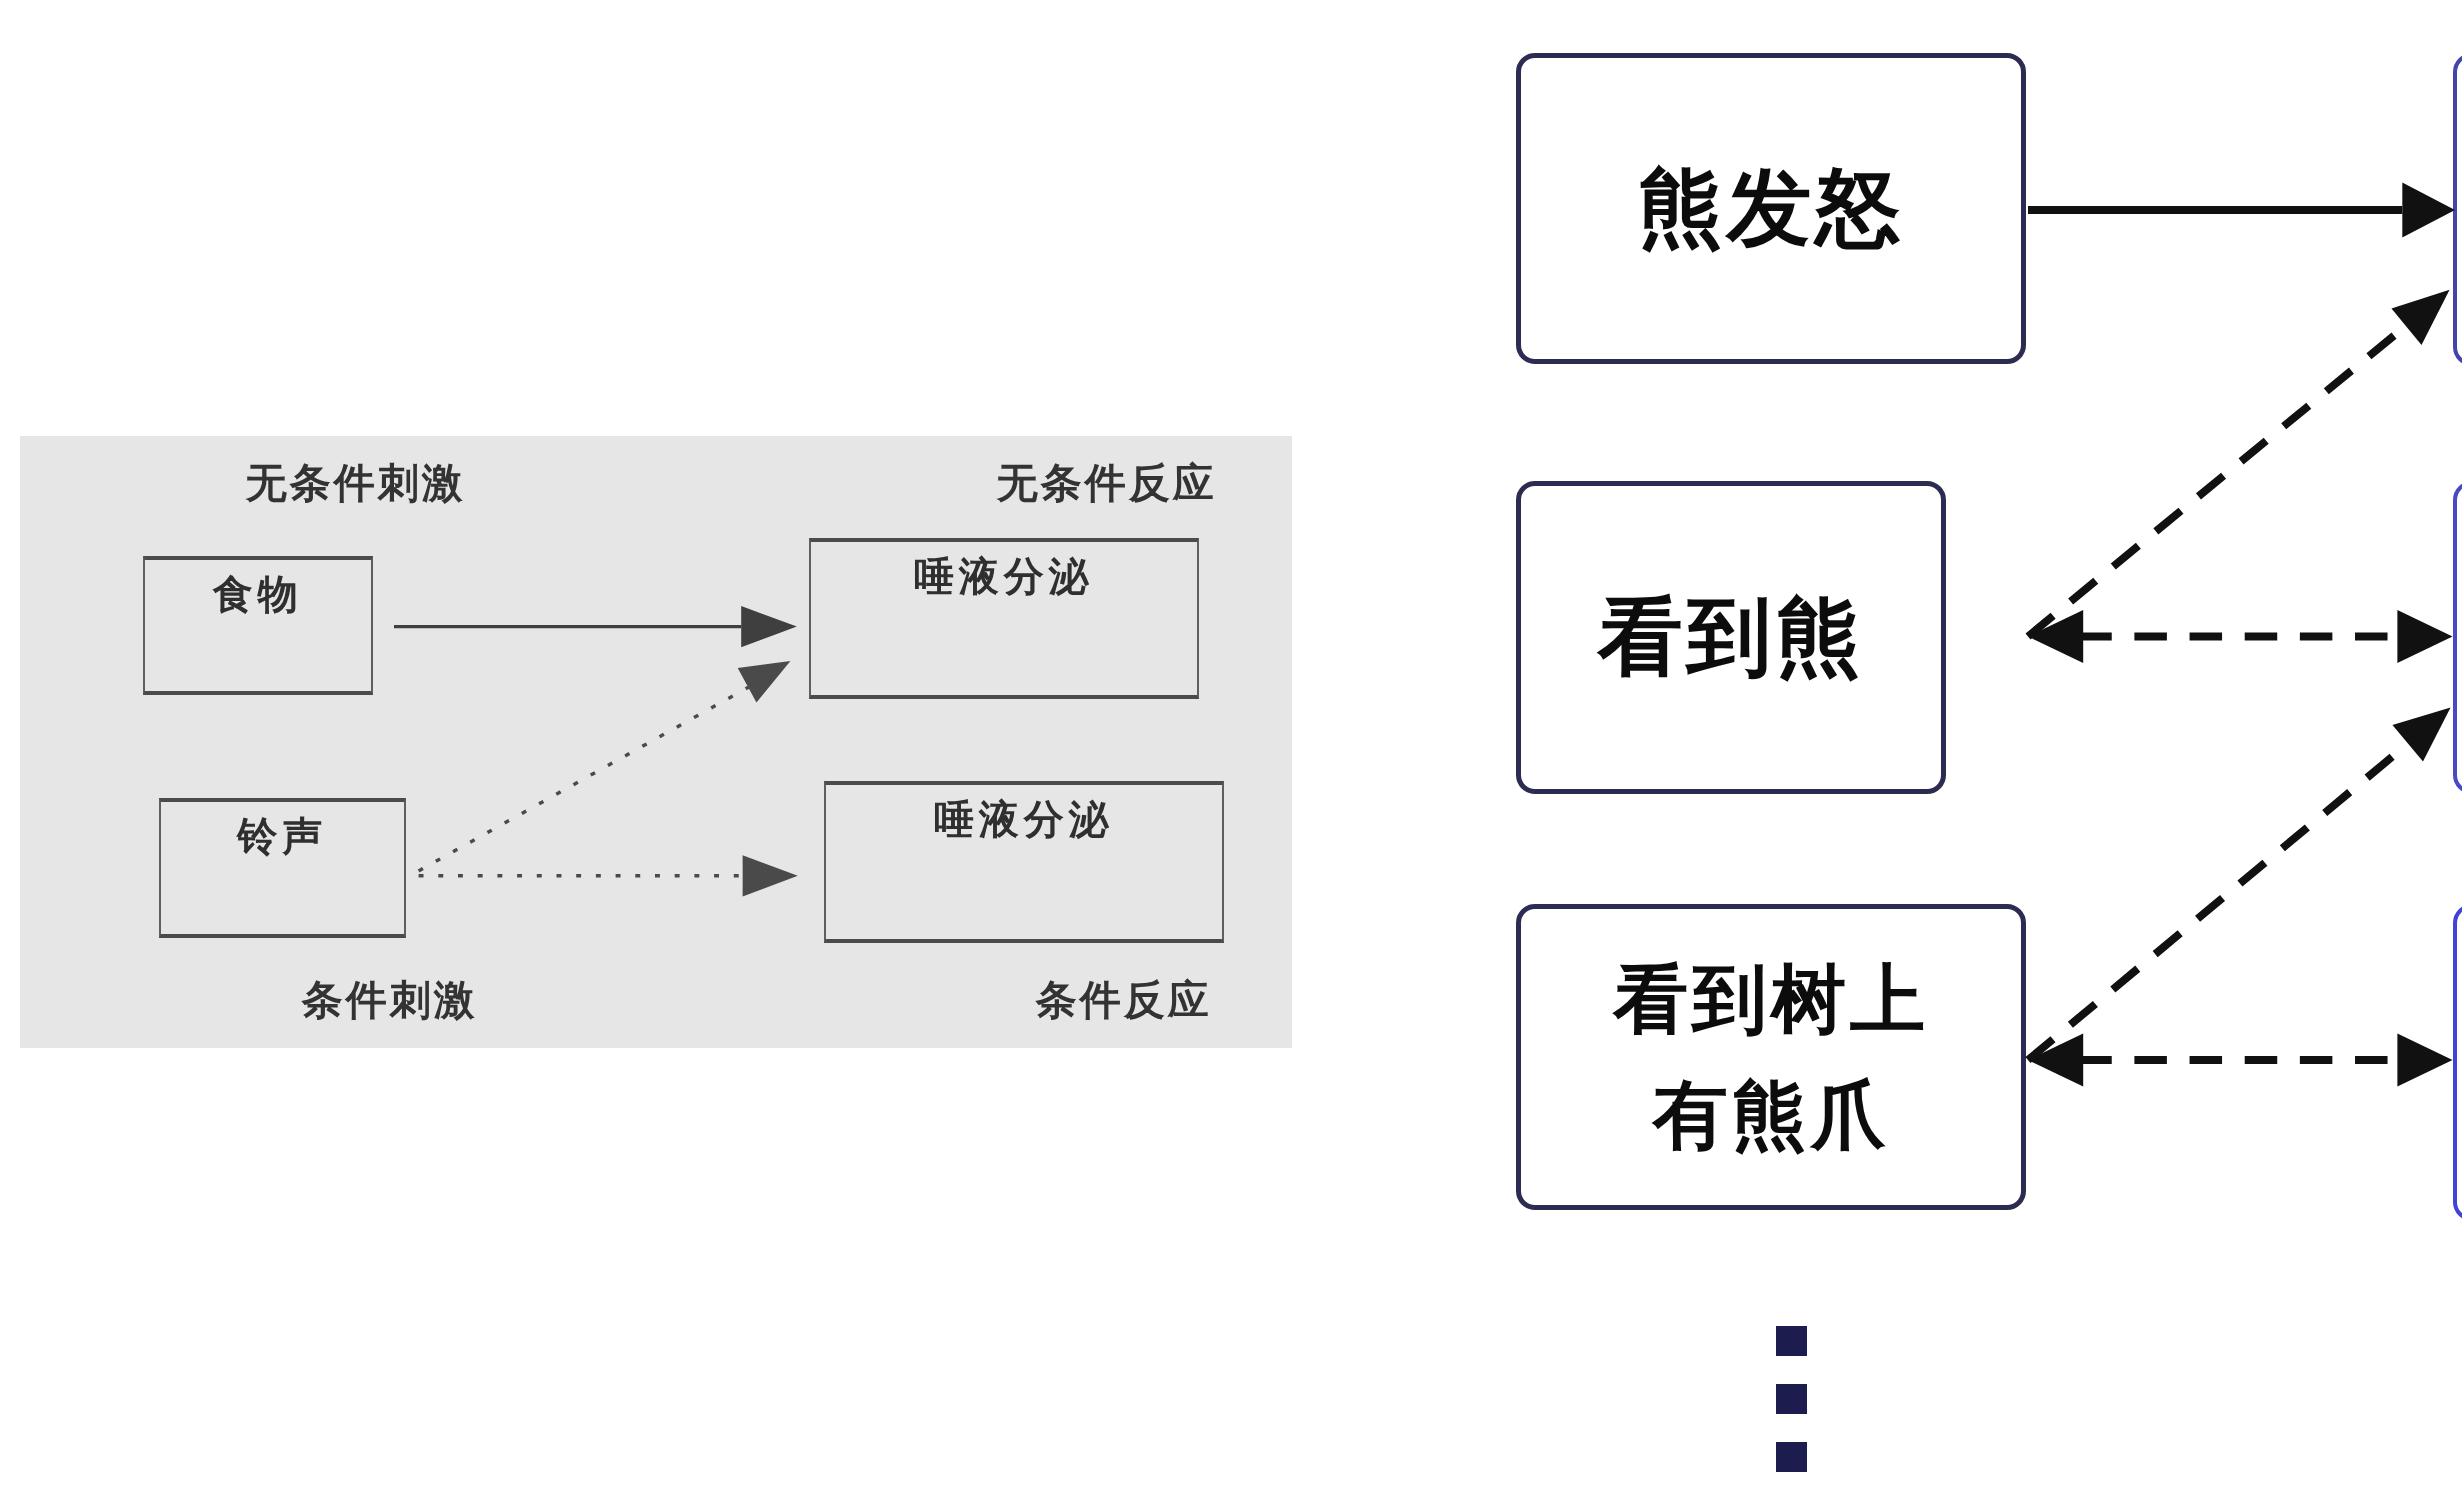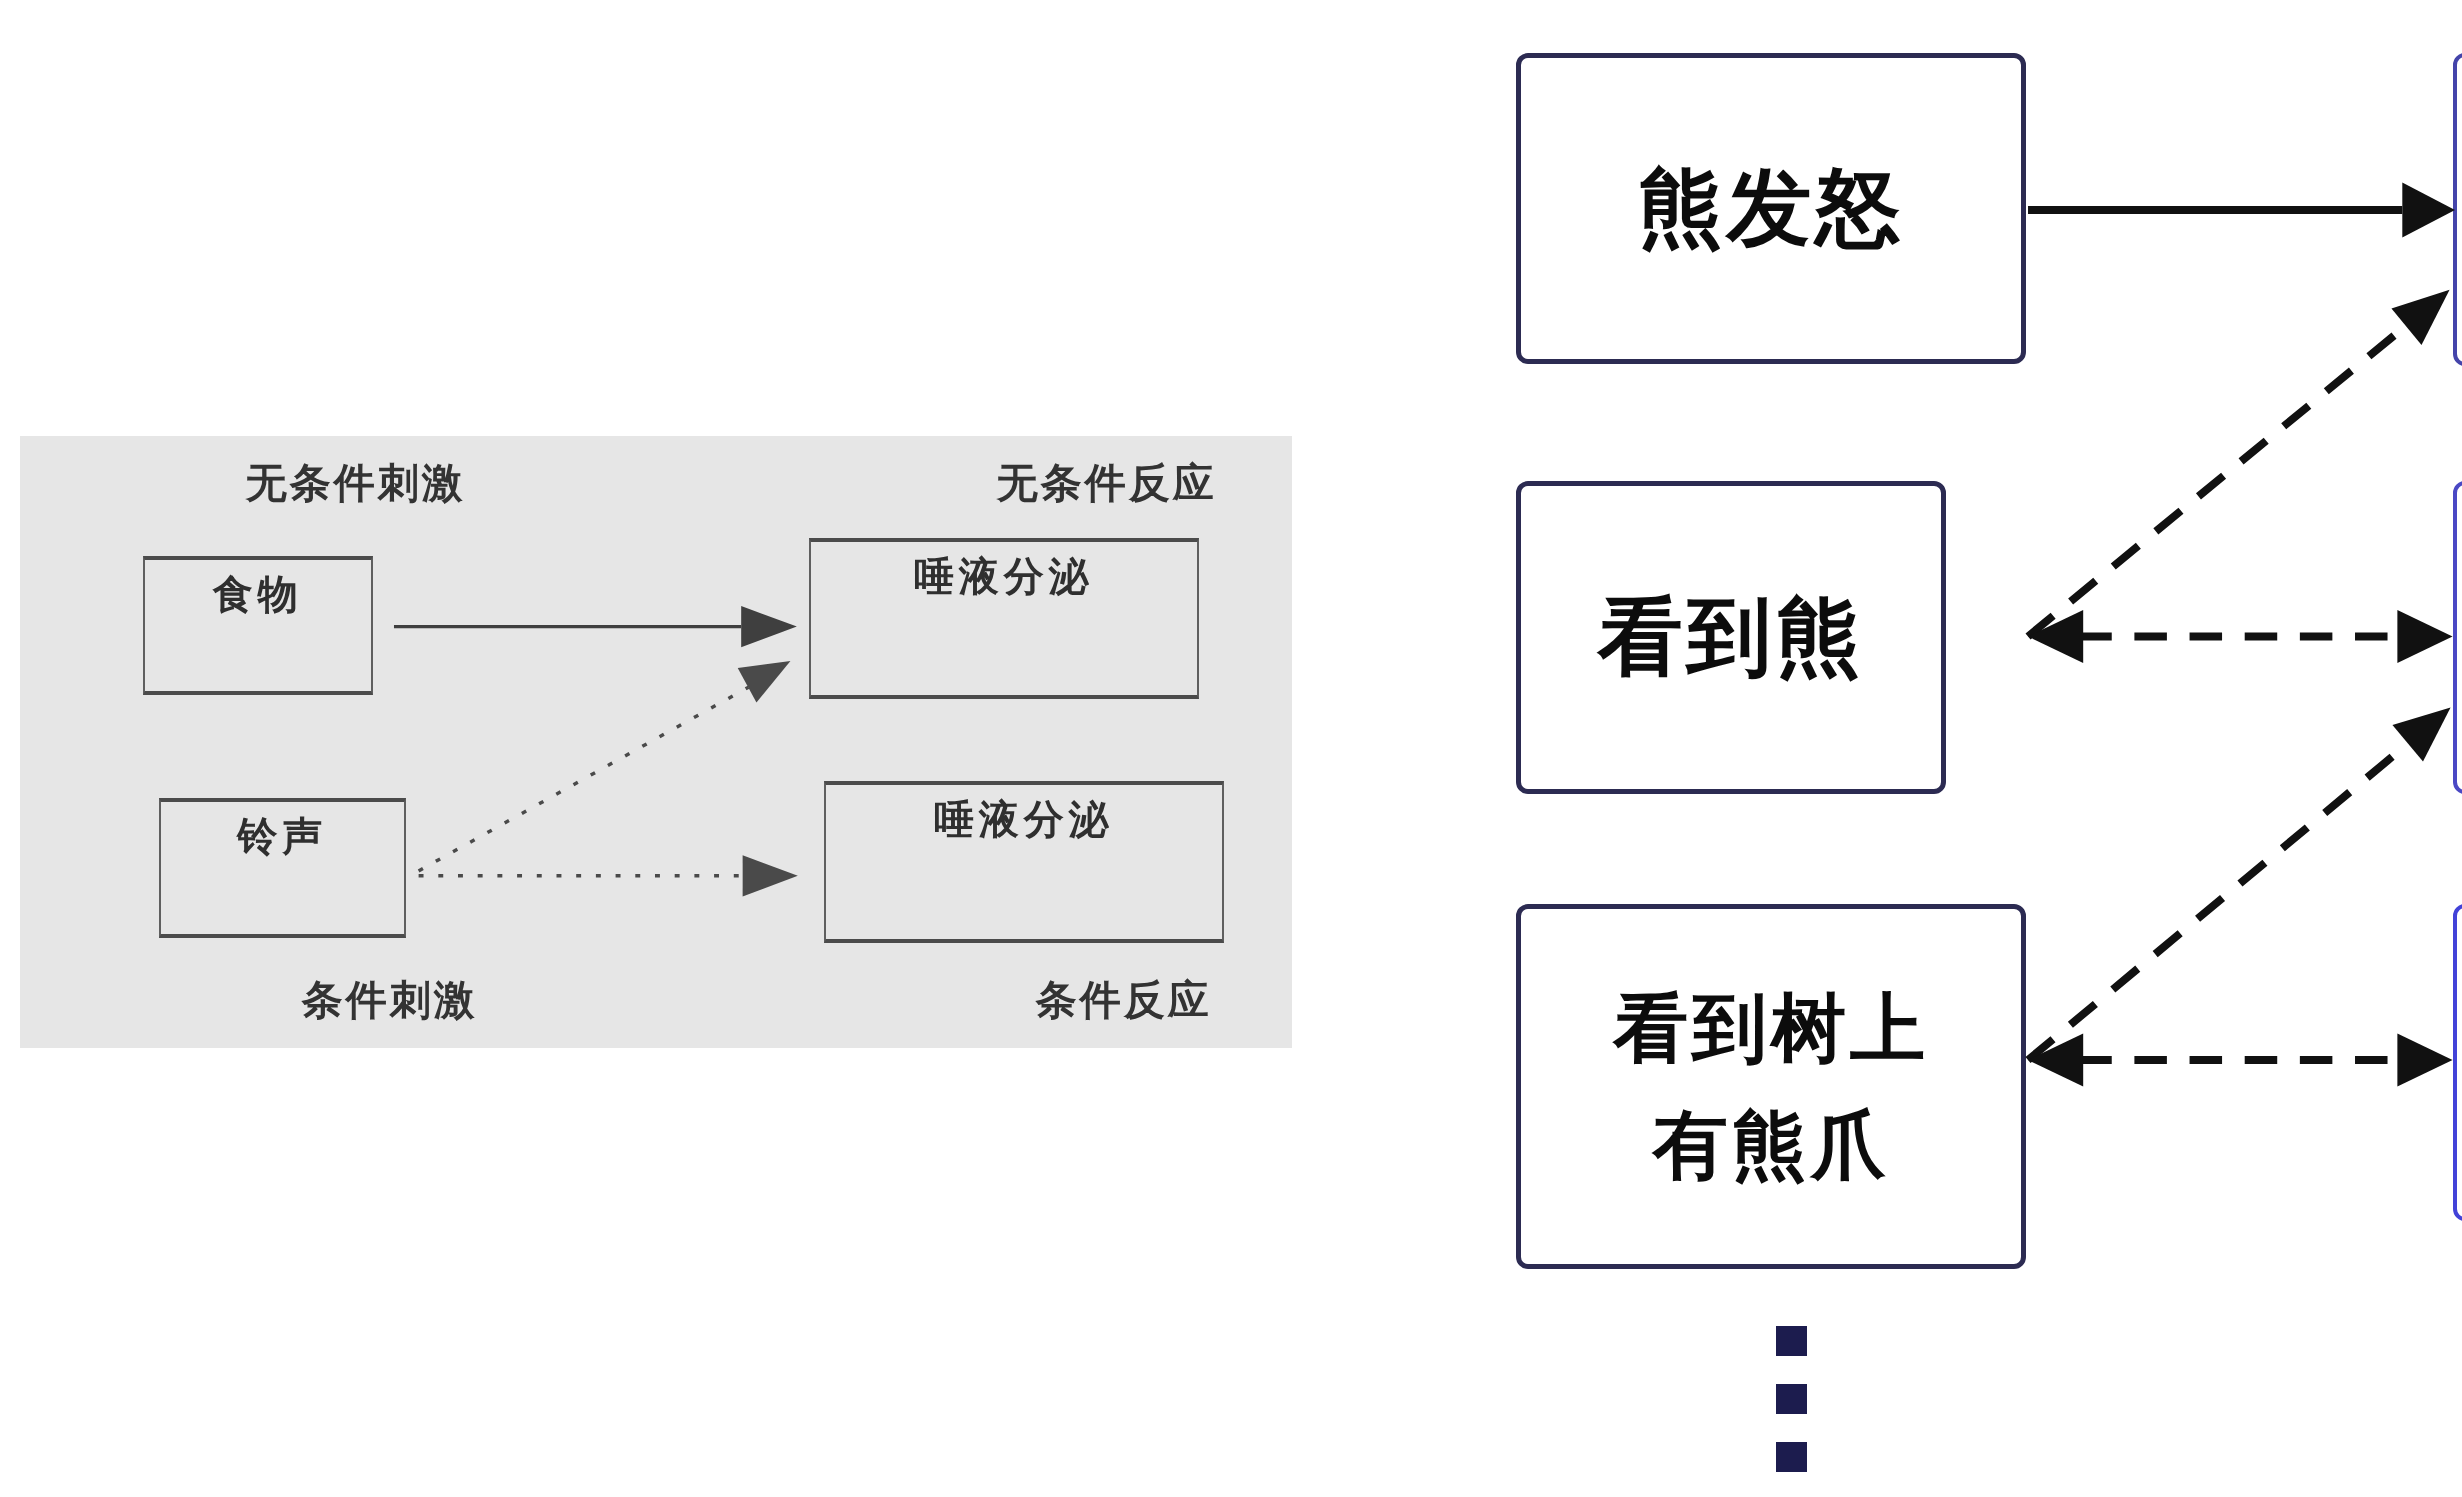--- a/index.html
+++ b/index.html
@@ -24,21 +24,21 @@
   
   .panel{position:absolute;left:19.7px;top:436px;width:1272px;height:612px;background:var(--panel-bg);}
   .panel-label{position:absolute;font-size:41px;font-weight:700;color:var(--panel-text);
                text-align:right;letter-spacing:3px;white-space:nowrap;}
   .pbox{position:absolute;background:var(--panel-bg);
         border:2.5px solid #5f5f5f;border-top:4.4px solid #4b4b4b;border-bottom:4.4px solid #4b4b4b;
         box-sizing:border-box;display:flex;justify-content:center;align-items:flex-start;
         font-size:40px;font-weight:700;color:#2f2f2f;letter-spacing:4.9px;padding-top:6.9px;}
 
   
-  .rbox{position:absolute;box-sizing:border-box;background:#ffffff;border-radius:12px;
+  .rbox{position:absolute;box-sizing:border-box;background:#ffffff;border-radius:19px;
         display:flex;justify-content:center;align-items:center;text-align:center;
         font-size:85px;font-weight:700;color:#0c0c0c;letter-spacing:3.9px;}
   .rbox.navy{border:5.4px solid var(--navy);}
   .rbox.b1{border:4.9px solid var(--blue1);}
   .rbox.b2{border:4.9px solid var(--blue2);}
   .rbox.b3{border:4.9px solid var(--blue3);}
   .rbox.two-line{font-size:75px;line-height:1.55;white-space:pre-line;}
   .formula{font-family:"DejaVu Serif","Liberation Serif",serif;font-style:italic;
            font-weight:500;font-size:94px;letter-spacing:1px;}
 
@@ -65,21 +65,21 @@
     <div class="pbox" style="left:139px;top:362px;width:247px;height:140px;">铃声</div>
     <div class="pbox" style="left:804px;top:345px;width:400px;height:162px;">唾液分泌</div>
   </div>
 
   <div class="rbox navy" style="left:1516px;top:53px;width:510px;height:311px;">熊发怒</div>
   <div class="rbox b1" style="left:2453px;top:53px;width:507px;height:313px;">奖励</div>
 
   <div class="rbox navy" style="left:1516px;top:481px;width:430px;height:313px;">看到熊</div>
   <div class="rbox b2 formula" style="left:2453px;top:481px;width:507px;height:313px;">V(s′)</div>
 
-  <div class="rbox navy two-line" style="left:1516px;top:904px;width:510px;height:365px;">看到树上
+  <div class="rbox navy two-line" style="left:1516px;top:904px;width:510px;height:306px;">看到树上
 有熊爪</div>
   <div class="rbox b3 formula" style="left:2453px;top:904px;width:507px;height:317px;">V(s)</div>
 
   <svg id="wires" viewBox="0 0 6713 3041">
 
     <g stroke="var(--panel-line)" fill="var(--panel-line)">
       <line x1="800" y1="1272" x2="1505" y2="1272" stroke-width="7"></line>
       <polygon points="1505,1230 1505,1314 1618,1272" stroke="none"></polygon>
     </g>
 

